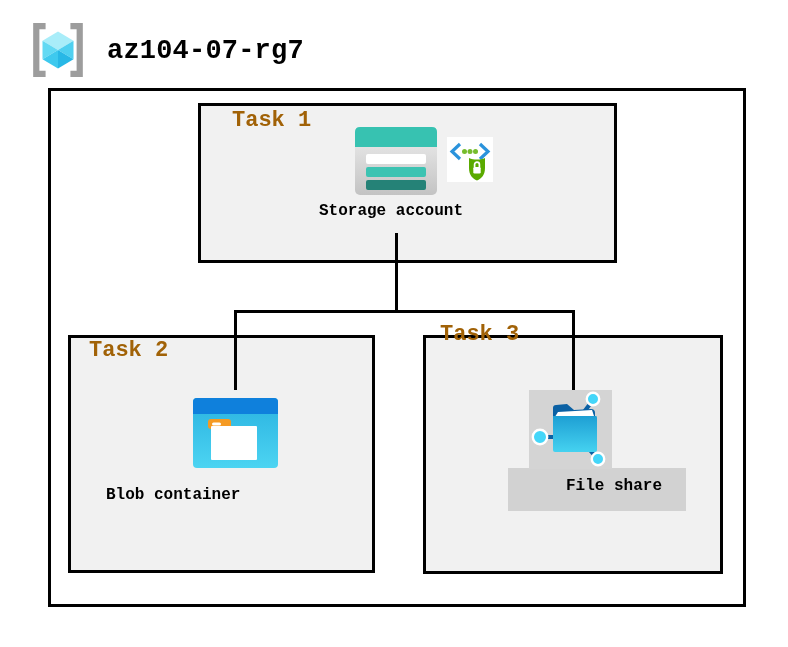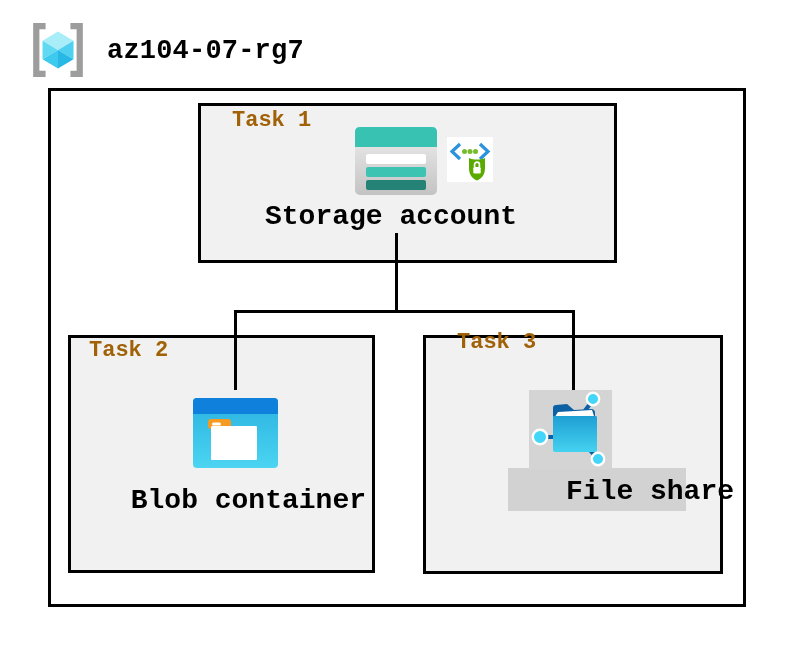--- a/index.html
+++ b/index.html
@@ -17,25 +17,25 @@
 
   
   .task-box { background:#f1f1f1; border:3px solid #000; box-sizing:border-box; }
   .task1 { left:198px; top:103px; width:419px; height:160px; }
   .task2 { left:68px;  top:335px; width:307px; height:238px; }
   .task3 { left:423px; top:335px; width:300px; height:239px; }
 
   .task-label { font-size:22px; font-weight:700; color:#a16207; line-height:1; }
   .task1-label { left:232px; top:110px; }
   .task2-label { left:89px;  top:340px; }
-  .task3-label { left:440px; top:332px;margin-left:17px; }
+  .task3-label { left:440px; top:324px; }
 
-  .item-label { font-size:28px; font-weight:700; color:#000; line-height:1; }
+  .item-label { font-size:16px; font-weight:700; color:#000; line-height:1; }
   .storage-label { left:258px; top:203px; width:266px; text-align:center; }
-  .blob-label    { left:106px; top:487px; width:260px; text-align:right; }
+  .blob-label    { left:106px; top:487px; width:260px; text-align:left; }
 
   .fileshare-strip { left:508px; top:468px; width:178px; height:43px; background:#d2d2d2; }
   .fileshare-label { left:526px; top:478px;margin-left:40px; }
 
   
   .line { background:#000; }
   .line-v1 { left:395px; top:233px; width:3px;  height:79px; }
   .line-h  { left:234px; top:310px; width:341px; height:3px; }
   .line-v2 { left:234px; top:313px; width:3px;  height:77px; }
   .line-v3 { left:572px; top:313px; width:3px;  height:78px; }

